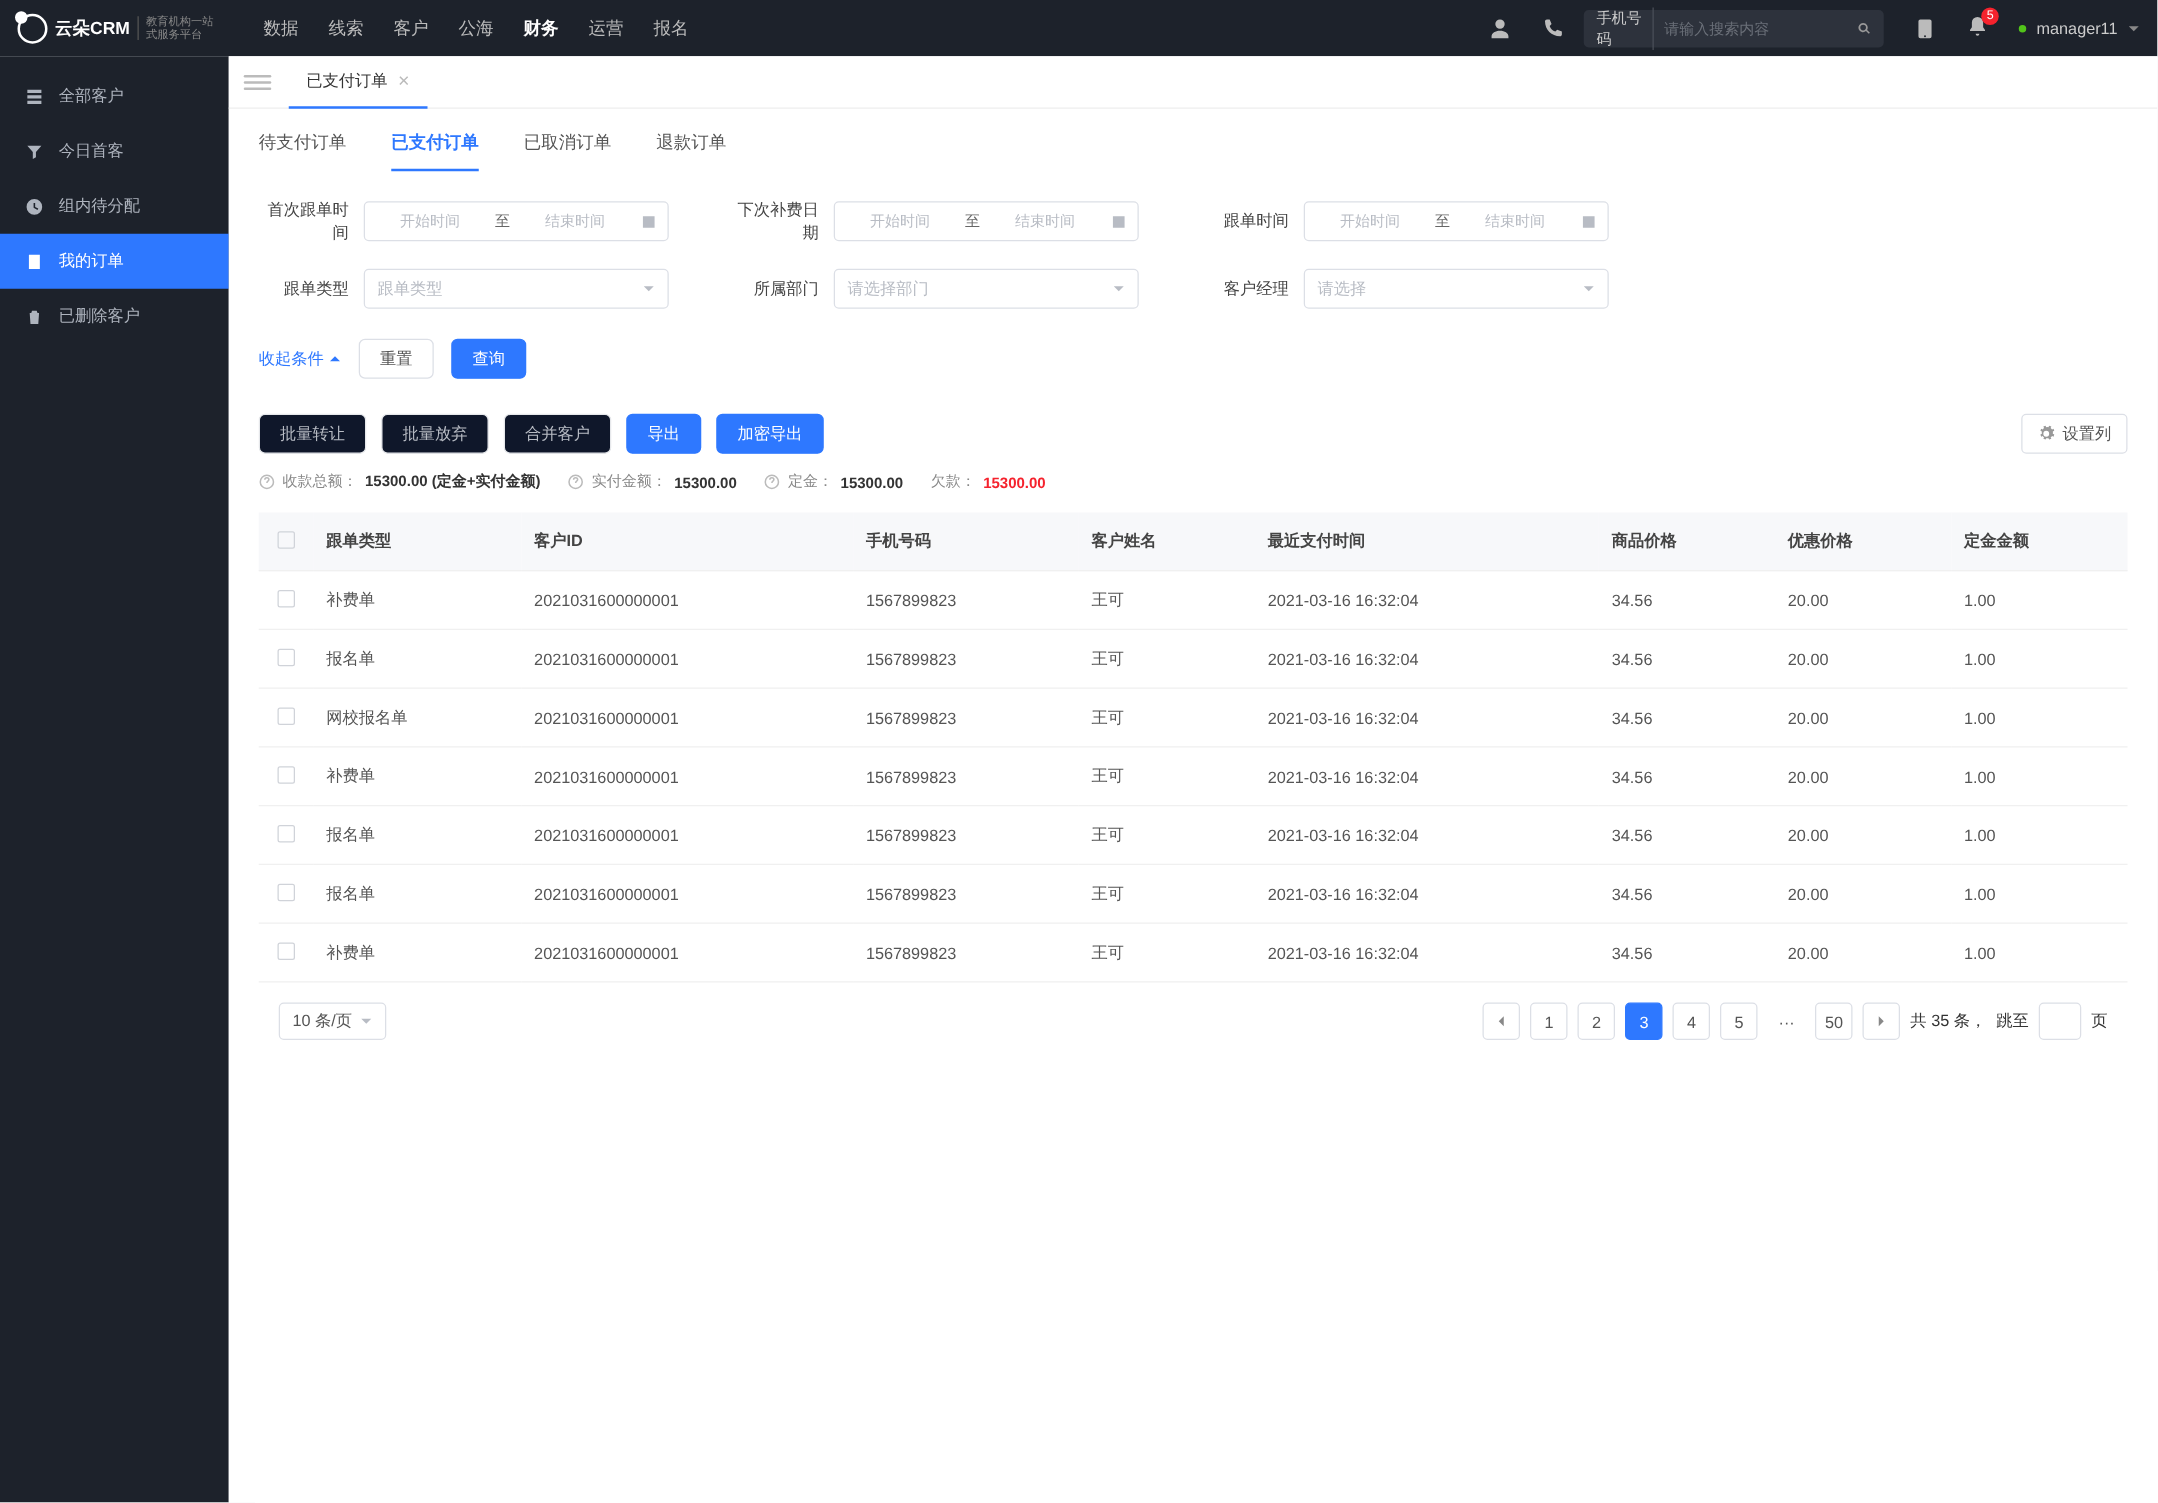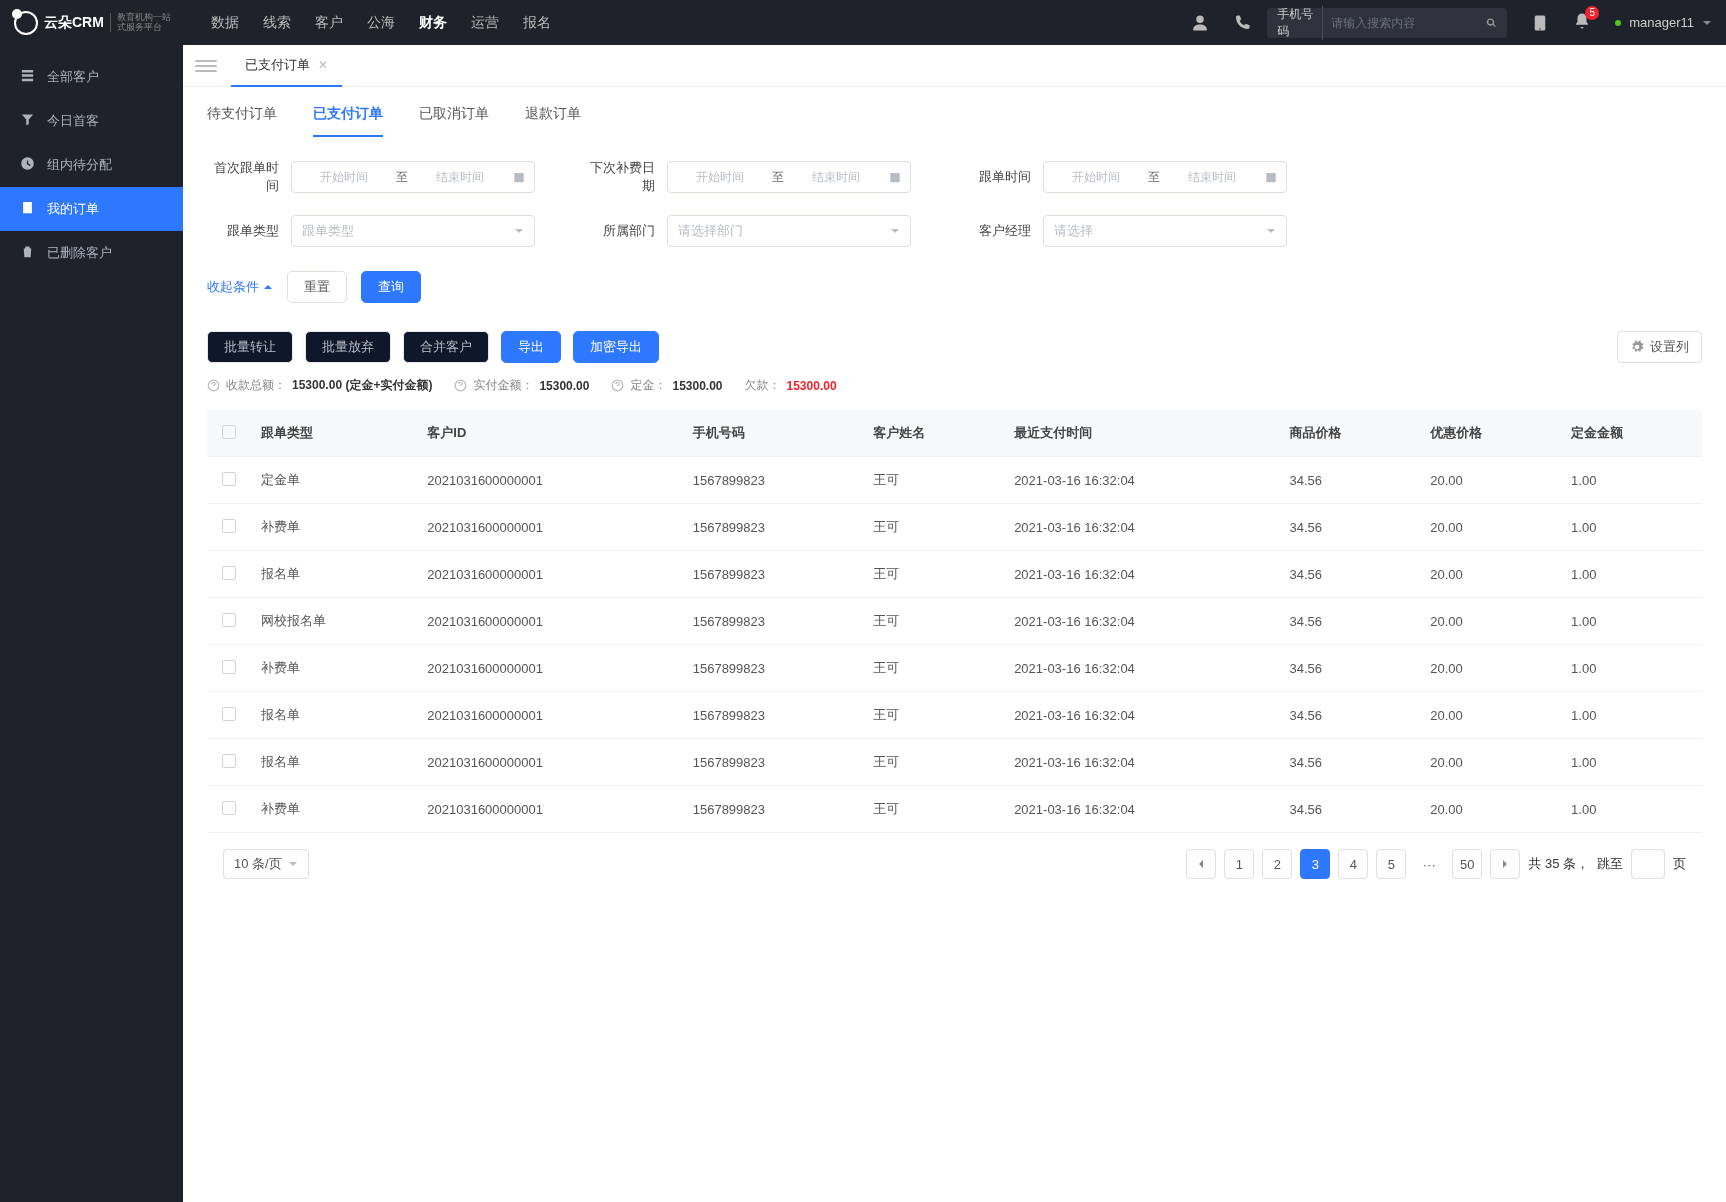--- a/index.html
+++ b/index.html
@@ -21,21 +21,21 @@
 .search-input::placeholder{color:#6a6f78}
 .search-icon{width:14px;height:14px;fill:#999}
 .right-tools{display:flex;align-items:center;gap:24px;margin-left:24px}
 .badge-wrap{position:relative}
 .badge{position:absolute;top:-6px;right:-8px;background:#f5222d;color:#fff;border-radius:8px;font-size:10px;padding:0 4px;line-height:14px;min-width:14px;text-align:center}
 .user{display:flex;align-items:center;gap:8px;color:#ccc;font-size:13px;cursor:pointer}
 .user-dot{width:6px;height:6px;background:#52c41a;border-radius:50%}
 .chev{width:10px;height:10px;fill:#888}
 .shell{display:flex;min-height:calc(100vh - 45px)}
 .sidebar{width:183px;background:#1d222b;padding-top:10px}
-.side-item{display:flex;gap:12px;padding:13px 20px;color:#aeb4be;cursor:pointer;font-size:13px}
+.side-item{display:flex;align-items:center;gap:12px;padding:13px 20px;color:#aeb4be;cursor:pointer;font-size:13px}
 .side-item svg{width:15px;height:15px;fill:#aeb4be}
 .side-item.active{background:#2e78ff;color:#fff}
 .side-item.active svg{fill:#fff}
 .main{flex:1;background:#fff;display:flex;flex-direction:column}
 .tab-bar{height:42px;border-bottom:1px solid #eee;display:flex;align-items:center;padding:0 12px;gap:6px}
 .hamb{width:22px;height:22px;display:flex;flex-direction:column;justify-content:center;gap:3px;cursor:pointer;margin-right:8px}
 .hamb span{height:2px;background:#bbb;border-radius:1px}
 .page-tab{padding:0 14px;height:42px;display:flex;align-items:center;gap:8px;font-size:13px;color:#333;border-bottom:2px solid #2e78ff;cursor:pointer}
 .tab-close{font-size:12px;color:#bbb;cursor:pointer}
 .sub-tabs{display:flex;gap:36px;padding:18px 24px 0}
@@ -329,31 +329,20 @@
               <th>客户姓名</th>
               <th>最近支付时间</th>
               <th>商品价格</th>
               <th>优惠价格</th>
               <th>定金金额</th>
             </tr>
           </thead>
         <tbody id="tbody">
             <tr>
               <td><span class="chk"></span></td>
-              <td>定金单</td>
-              <td>2021031600000001</td>
-              <td>1567899823</td>
-              <td>王可</td>
-              <td>2021-03-16 16:32:04</td>
-              <td>34.56</td>
-              <td>20.00</td>
-              <td>1.00</td>
-            </tr>
-            <tr>
-              <td><span class="chk"></span></td>
               <td>补费单</td>
               <td>2021031600000001</td>
               <td>1567899823</td>
               <td>王可</td>
               <td>2021-03-16 16:32:04</td>
               <td>34.56</td>
               <td>20.00</td>
               <td>1.00</td>
             </tr>
             <tr>

